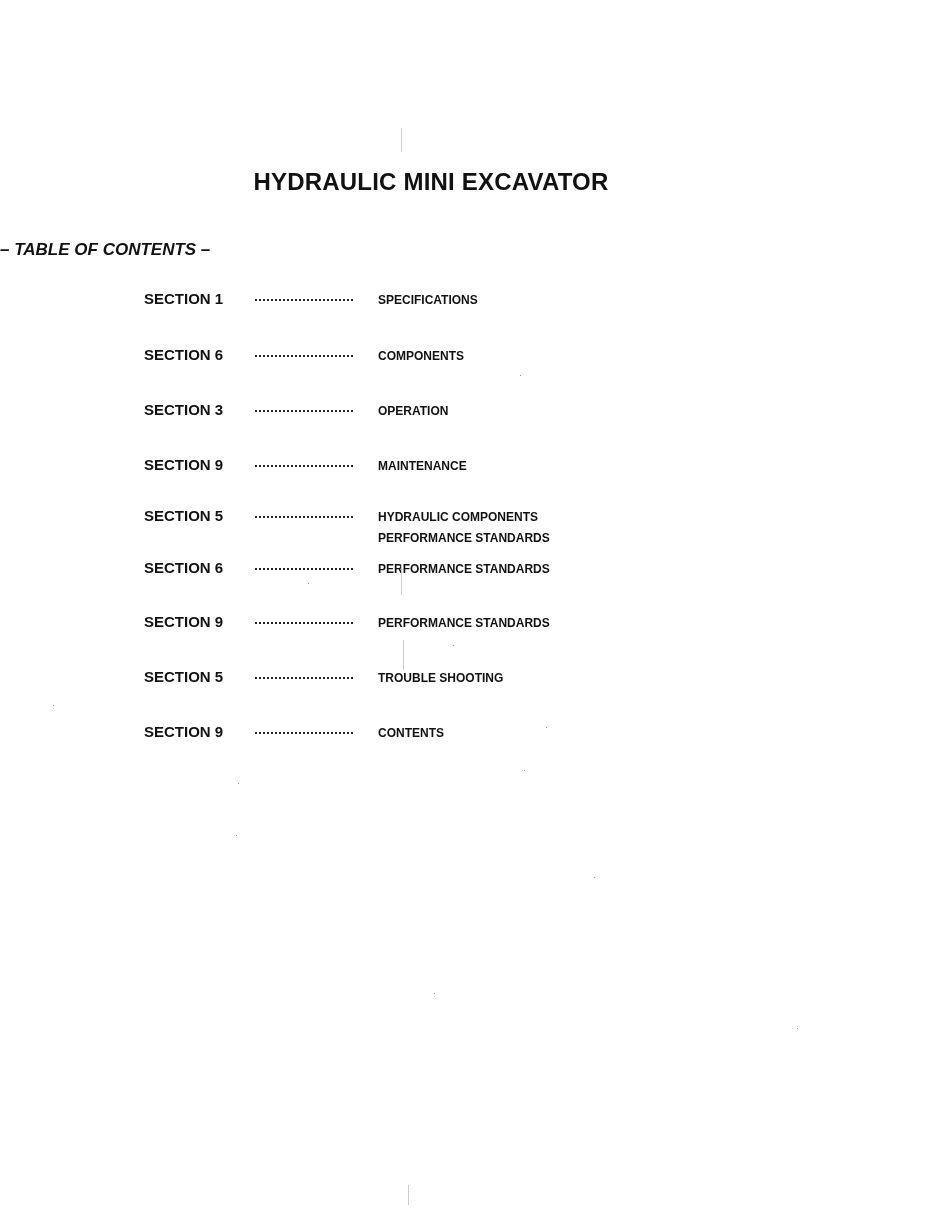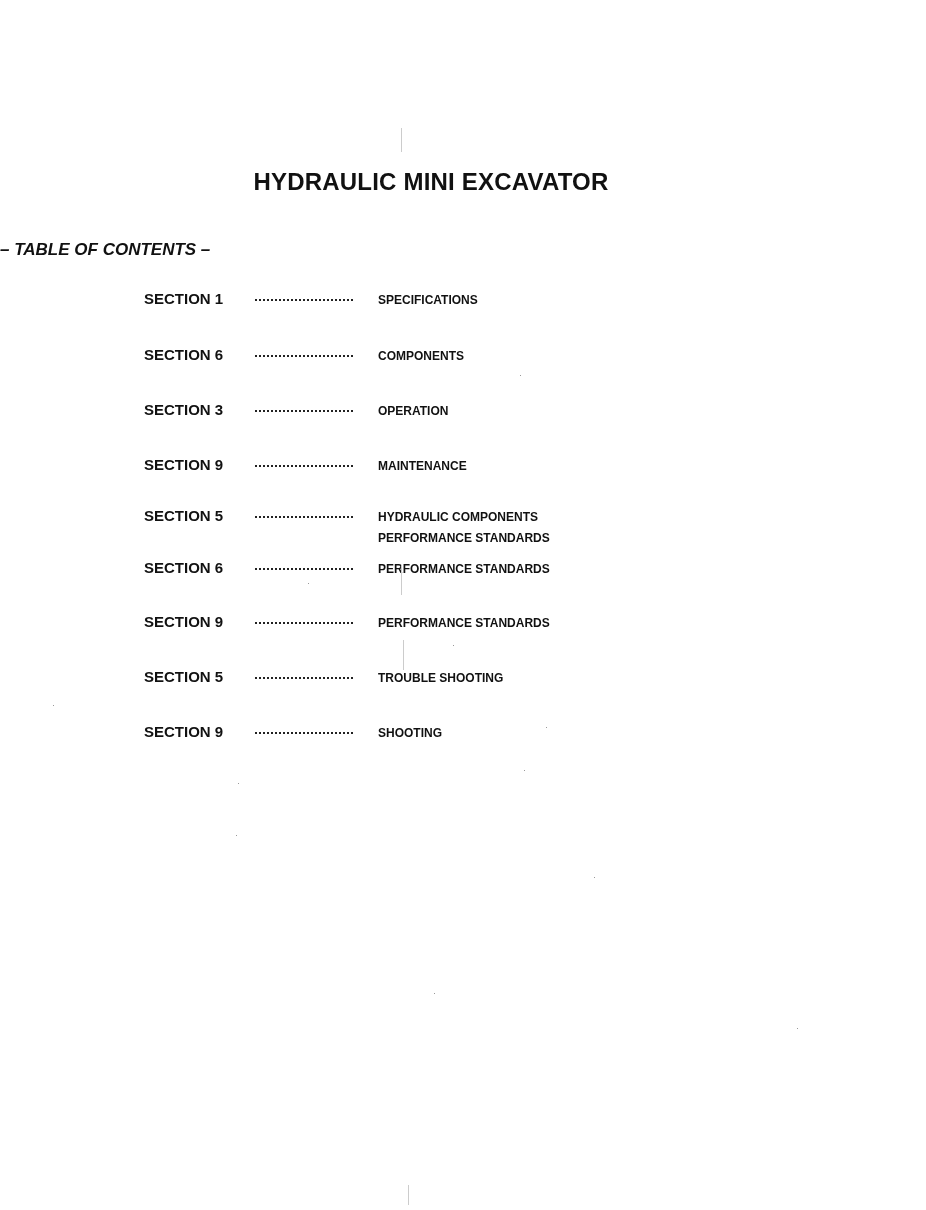--- a/index.html
+++ b/index.html
@@ -72,21 +72,21 @@
       <span class="ttl">PERFORMANCE STANDARDS</span>
     </div>
     <div class="row" style="top:668px">
       <span class="sec">SECTION 5</span>
       <span class="dots"></span>
       <span class="ttl">TROUBLE SHOOTING</span>
     </div>
     <div class="row" style="top:723px">
       <span class="sec">SECTION 9</span>
       <span class="dots"></span>
-      <span class="ttl">SHOOTING</span>
+      <span class="ttl">CONTENTS</span>
     </div>
   </div>
 
   <div class="vline" style="left:401px;top:128px;height:24px"></div>
   <div class="vline" style="left:401px;top:565px;height:30px"></div>
   <div class="vline" style="left:403px;top:640px;height:30px"></div>
   <div class="vline" style="left:408px;top:1185px;height:20px"></div>
   <div class="speck" style="left:520px;top:375px"></div>
   <div class="speck" style="left:308px;top:583px"></div>
   <div class="speck" style="left:453px;top:645px"></div>

